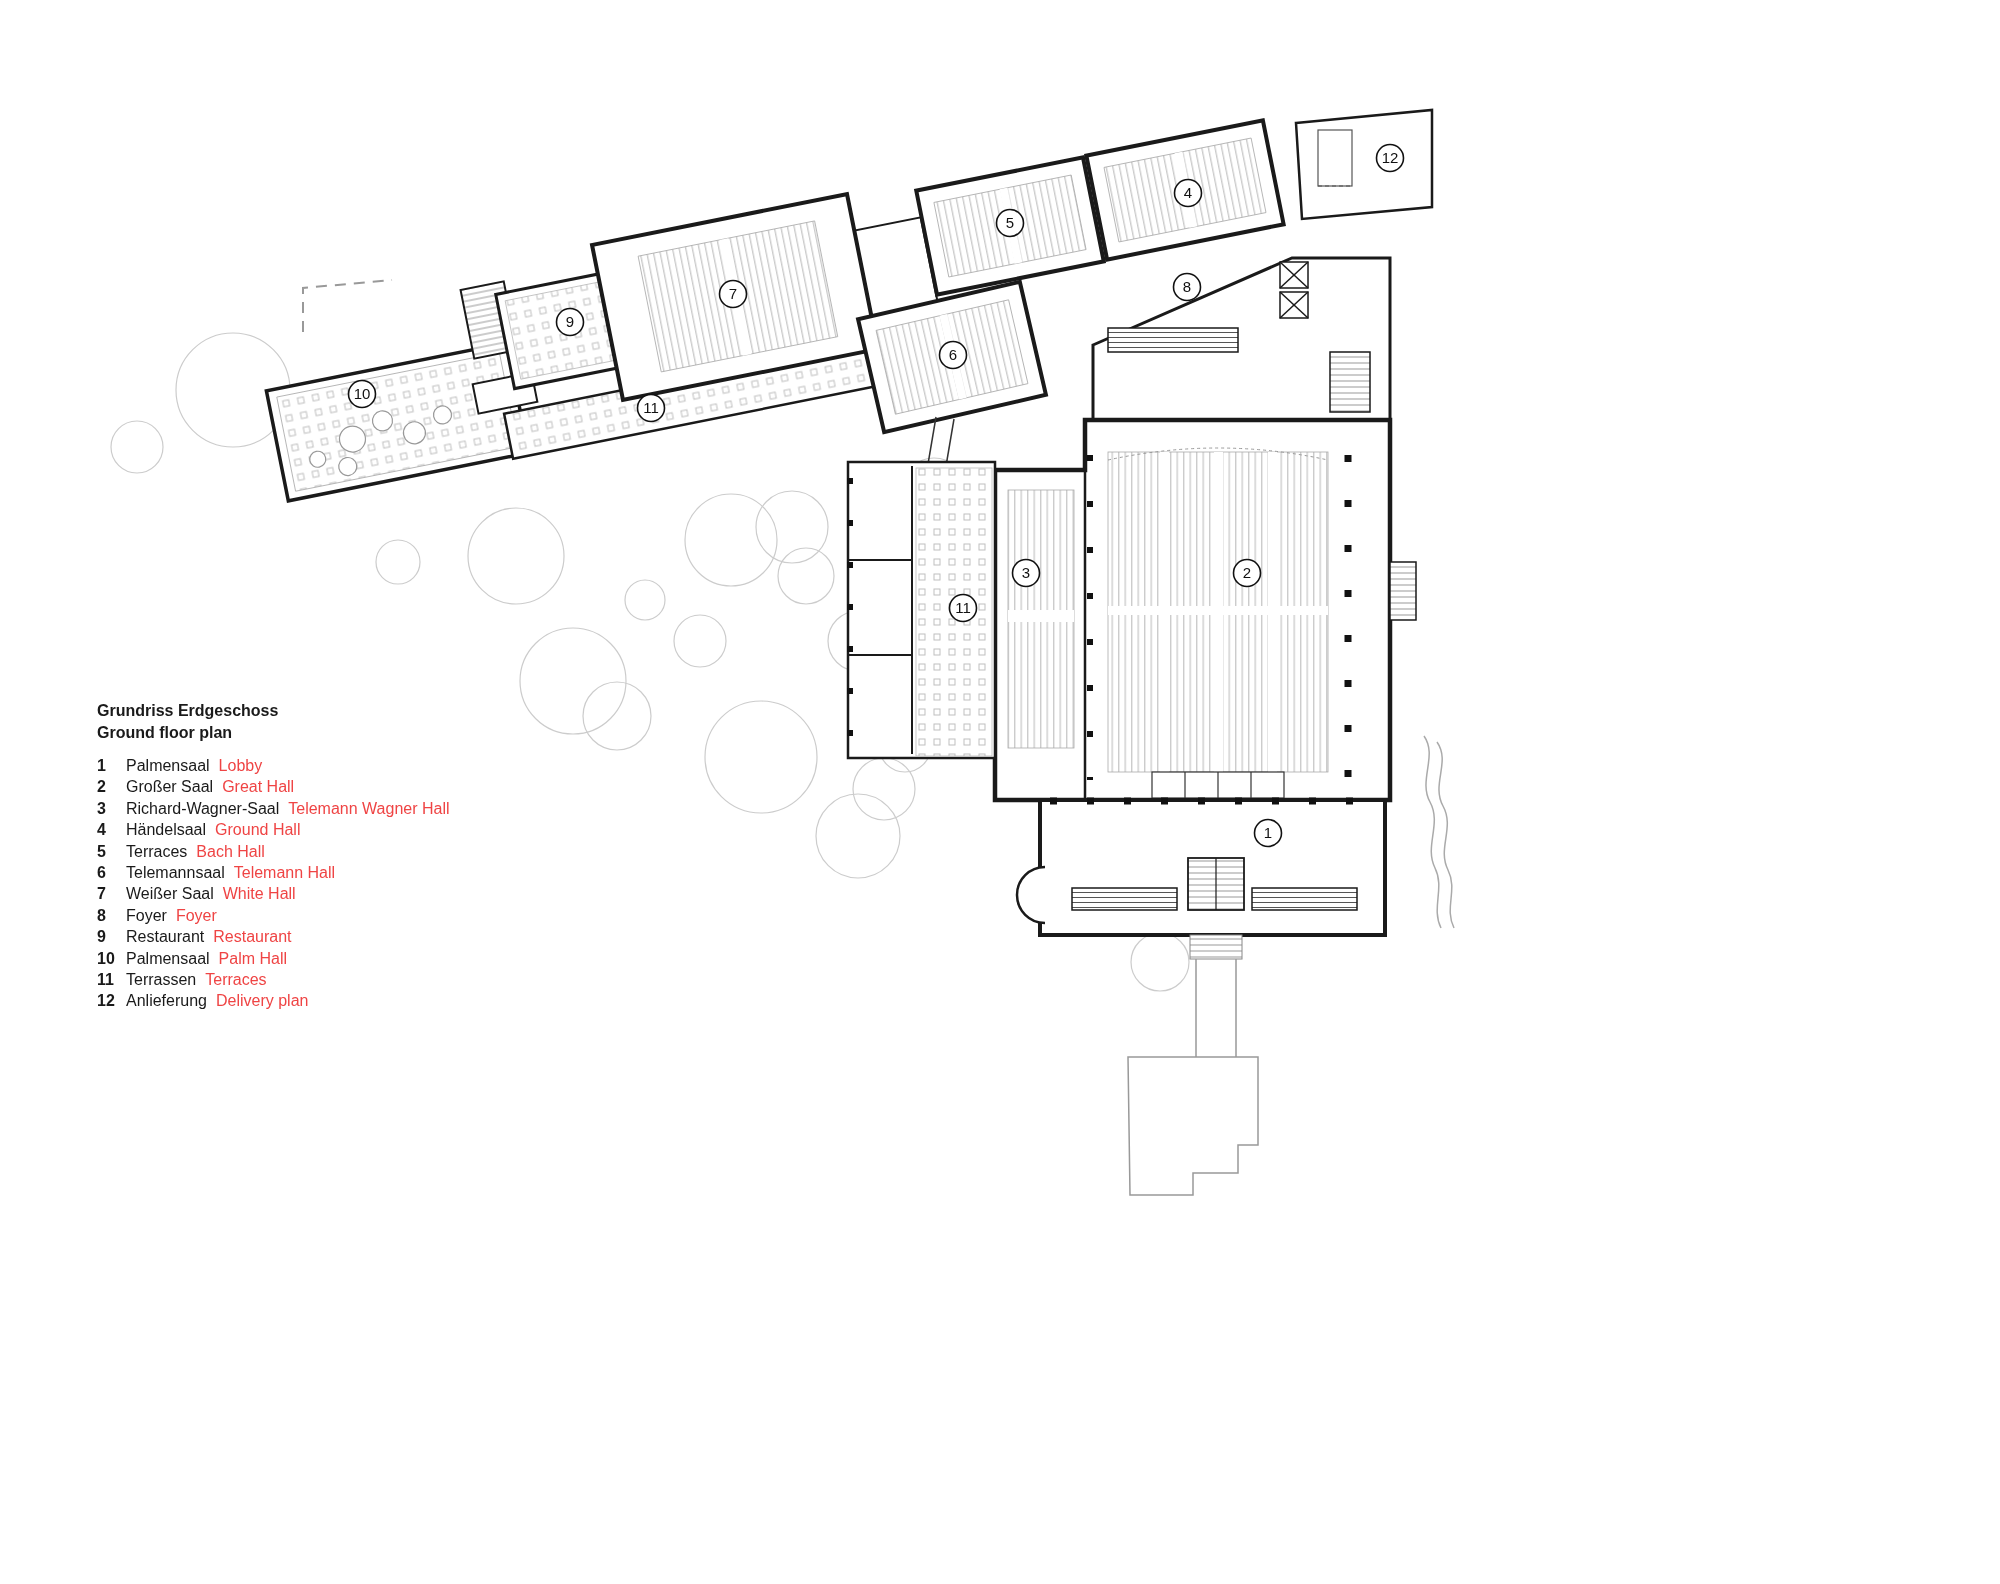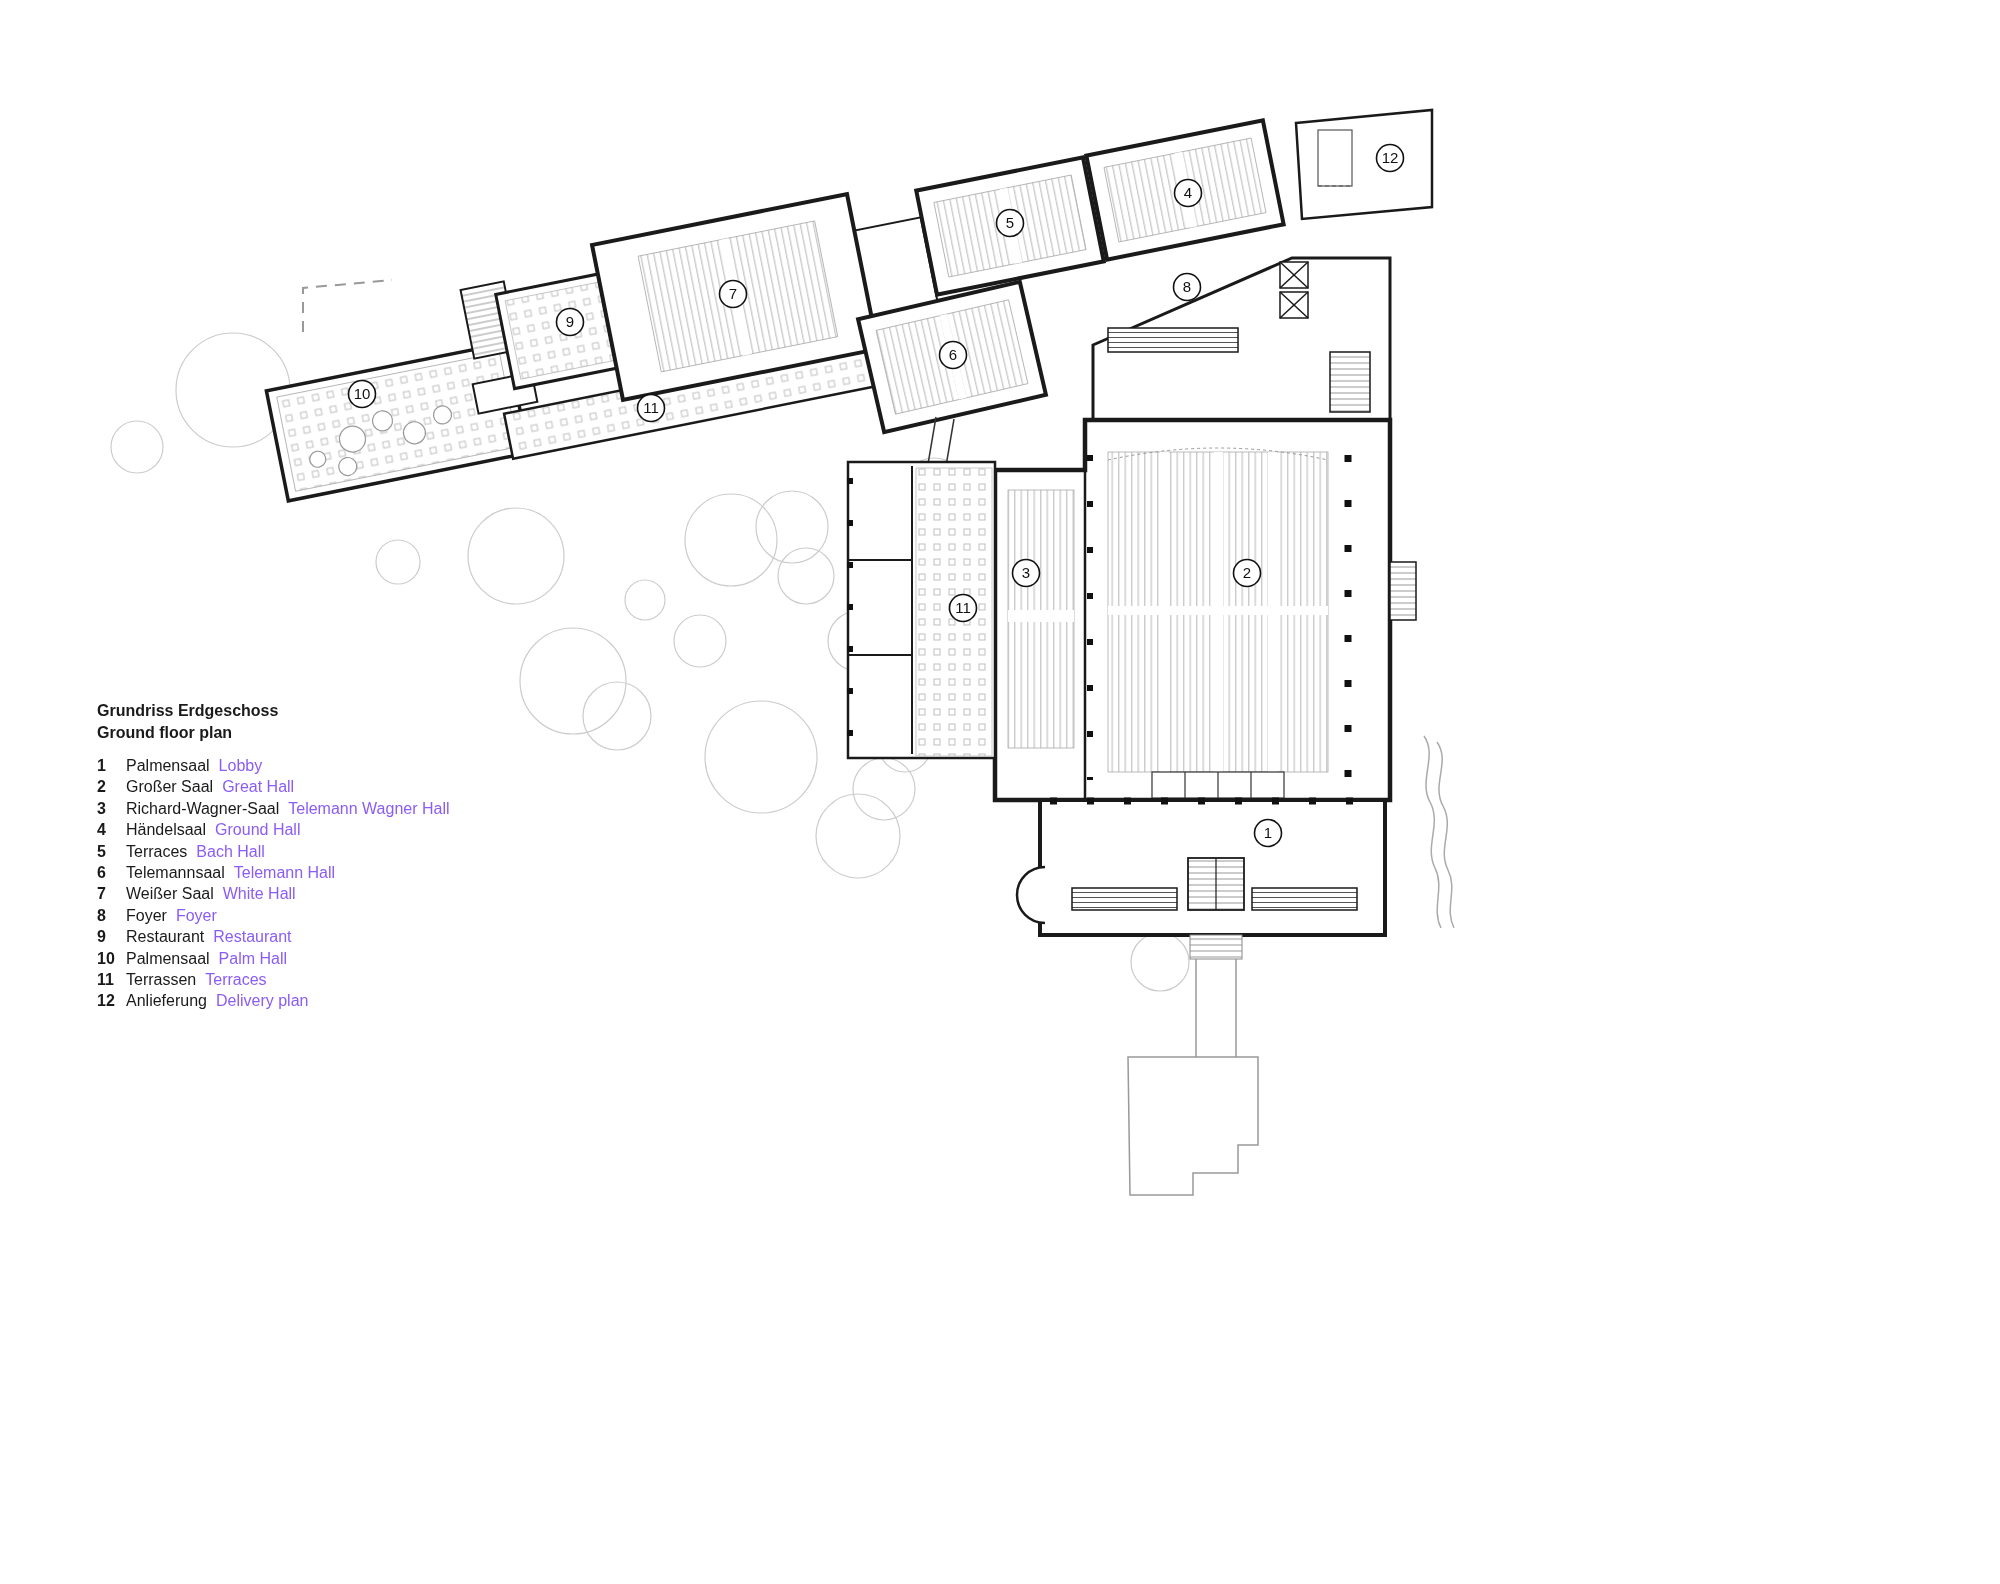--- a/index.html
+++ b/index.html
@@ -5,21 +5,21 @@
   html,body{margin:0;padding:0;background:#ffffff;}
   .canvas{position:relative;width:1748px;height:1584px;background:#ffffff;overflow:hidden;
           font-family:"Liberation Sans",sans-serif;}
   svg{position:absolute;left:0;top:0;}
   .legend{position:absolute;left:97px;top:700px;color:#1a1a1a;}
   .legend-title{font-weight:bold;font-size:16px;line-height:22px;}
   .legend-items{margin-top:11px;}
   .legend-row{display:flex;font-size:16px;line-height:21.4px;}
   .legend-num{flex:0 0 29px;font-weight:bold;}
   .legend-de{margin-right:9px;white-space:nowrap;}
-  .legend-en{color:#8b5cf6;white-space:nowrap;}
+  .legend-en{color:#ef4444;white-space:nowrap;}
   .marker-circle{fill:#ffffff;stroke:#111111;stroke-width:1.6;}
   .marker-text{font-size:15px;fill:#111111;text-anchor:middle;font-family:"Liberation Sans",sans-serif;}
 </style>
 </head>
 <body>
 
 <div class="canvas">
 
   <svg width="2000" height="1584" viewBox="0 0 2000 1584">
     <defs>

